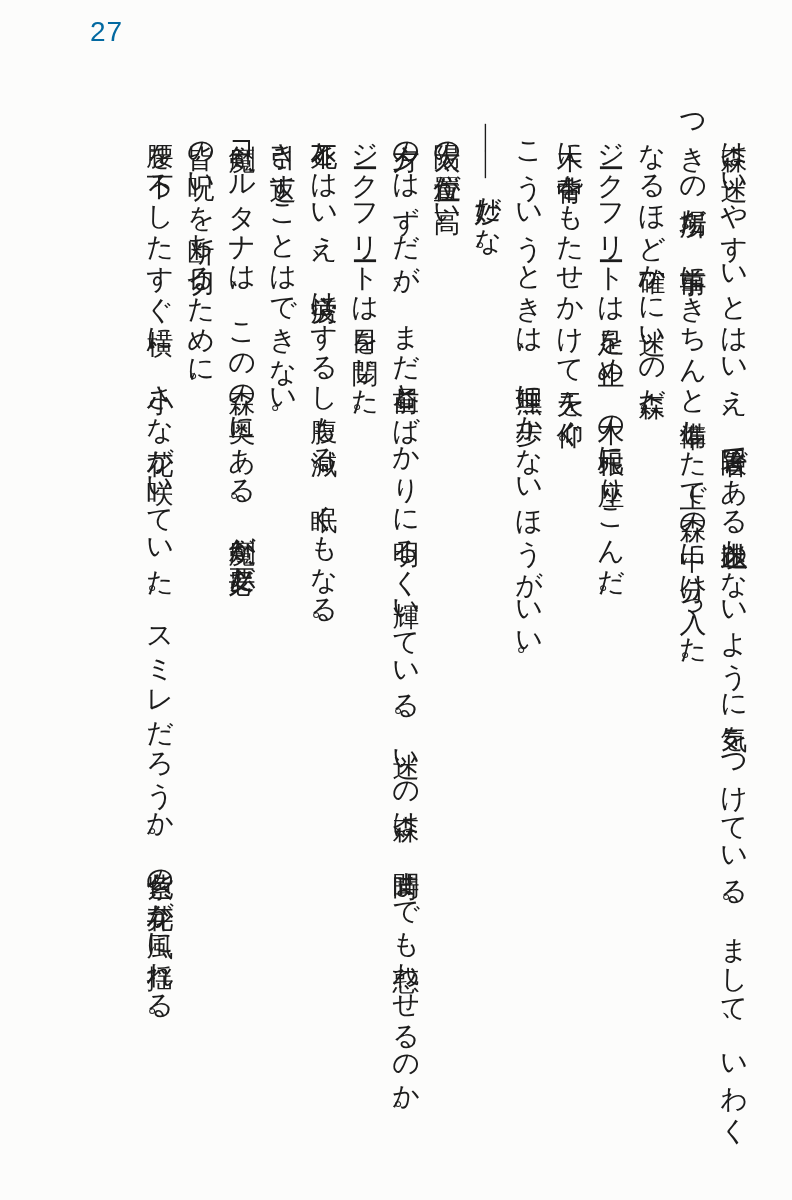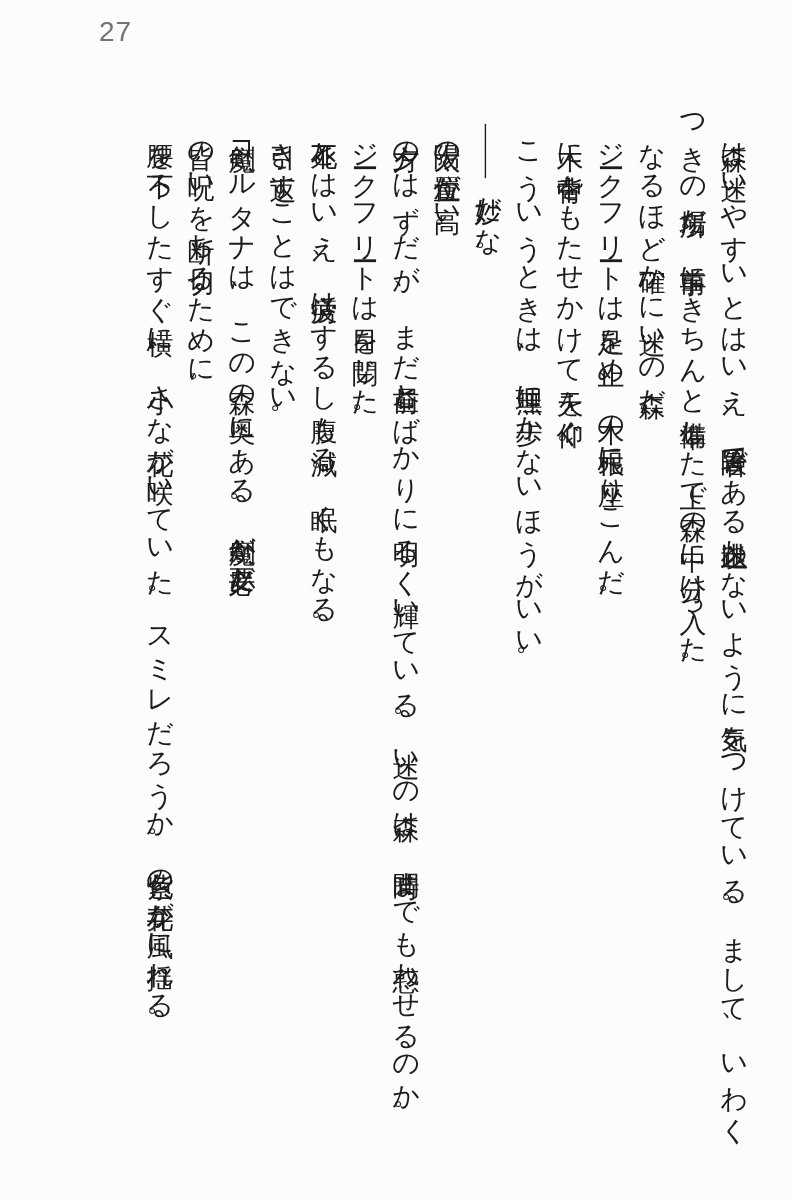--- a/index.html
+++ b/index.html
@@ -15,25 +15,25 @@
     font-family: "Liberation Serif", "DejaVu Serif", serif;
   }
   .page {
     position: absolute;
     inset: 0;
     background: #fcfcfb;
   }
   .page-number {
     position: absolute;
     top: 16px;
-    left: 99px;
+    left: 90px;
     font-family: "Liberation Sans", "DejaVu Sans", sans-serif;
     font-size: 28px;
     font-weight: 400;
-    color: #737373;
+    color: #0369a1;
     letter-spacing: 1px;
   }
   .text-block {
     position: absolute;
     top: 97px;
     right: 38px;
     height: 1040px;
     writing-mode: vertical-rl;
     text-orientation: mixed;
     font-size: 27px;

